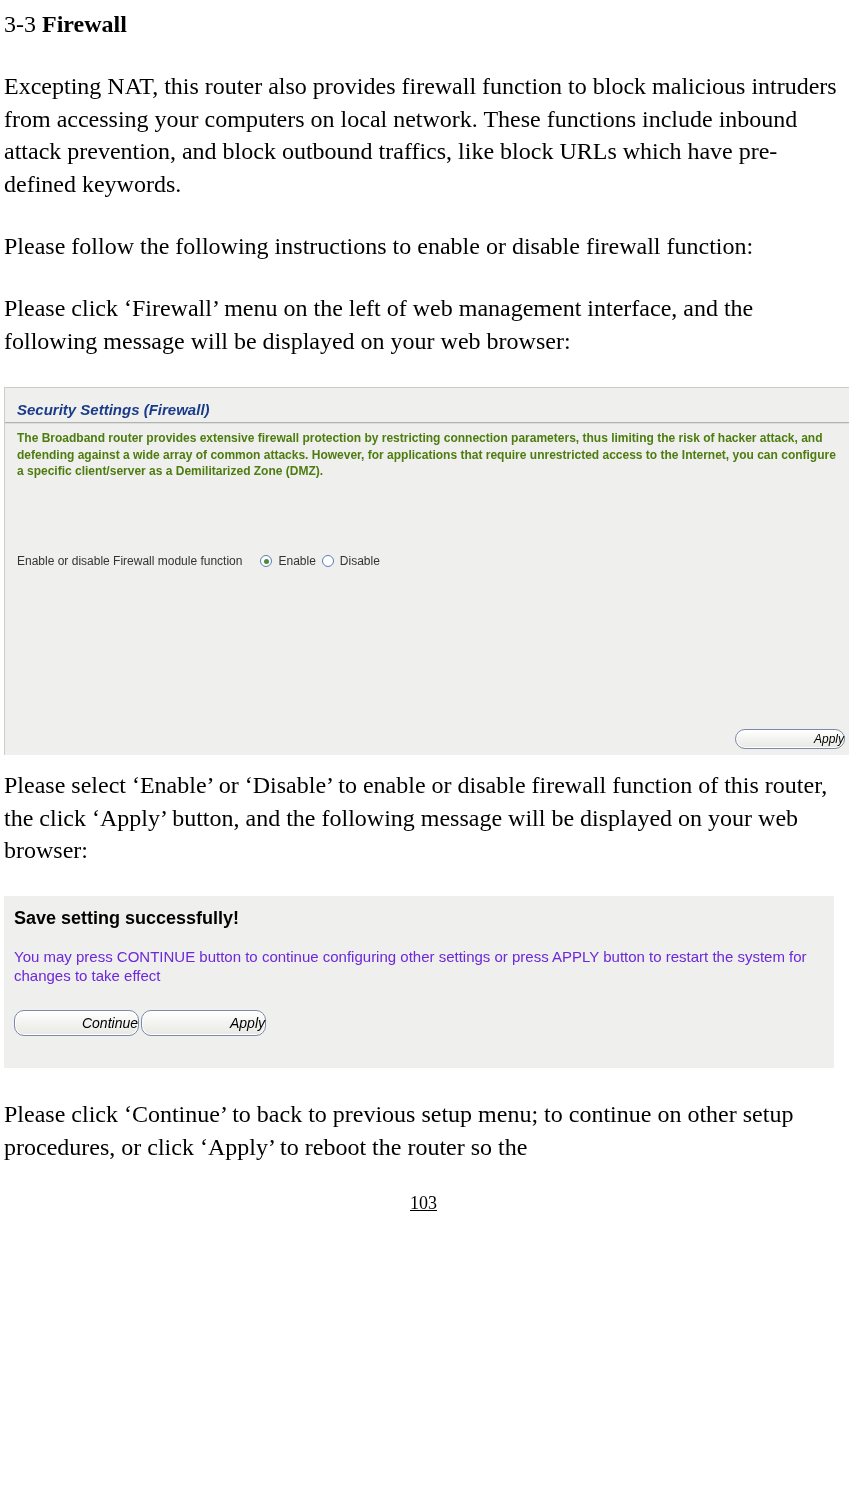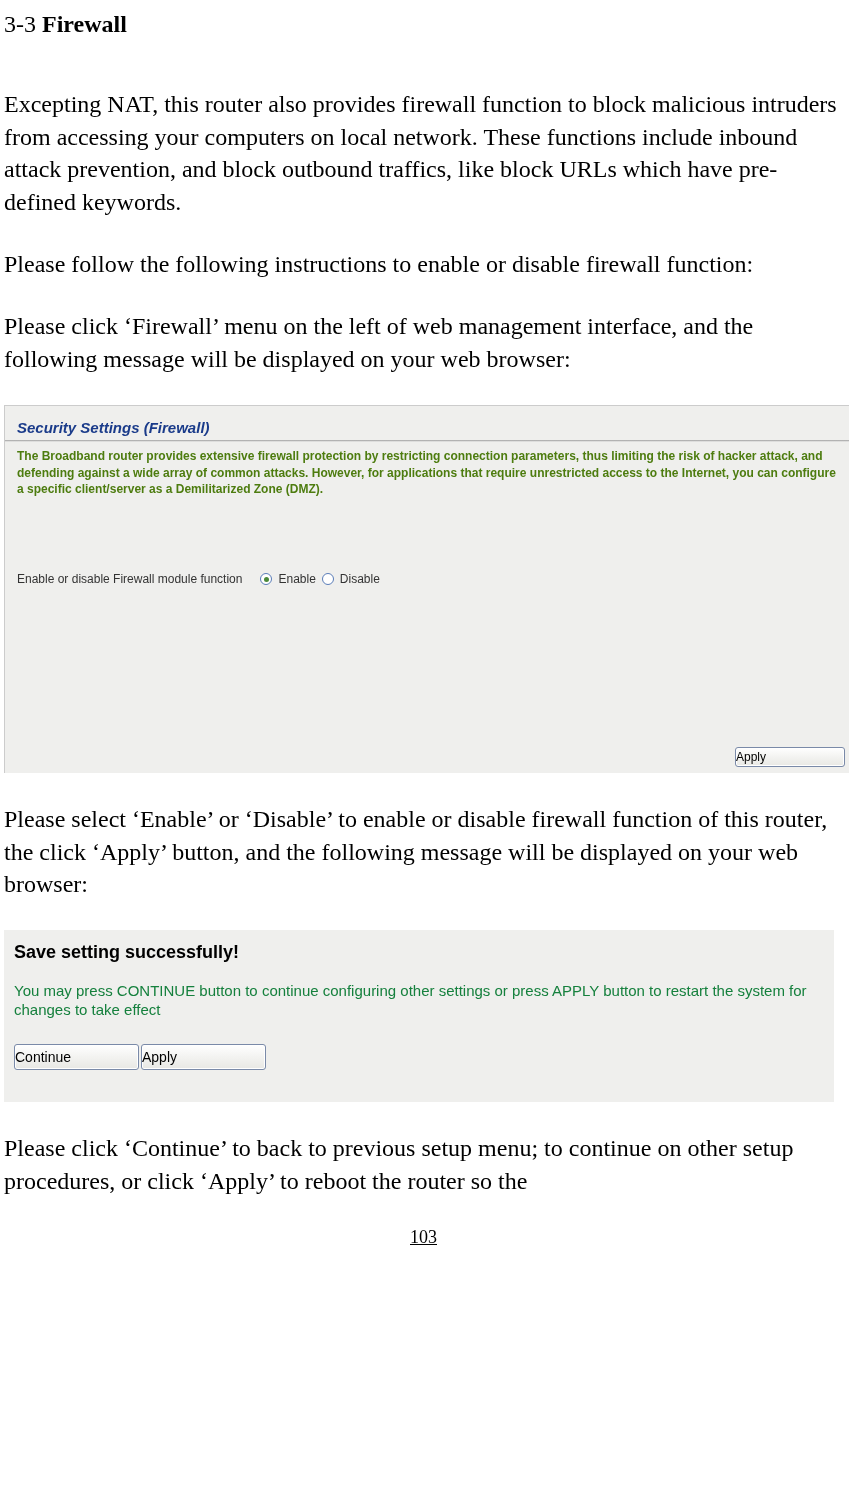--- a/index.html
+++ b/index.html
@@ -10,37 +10,37 @@
     body {
       font-family: "Times New Roman", Times, serif;
       font-size: 24px;
       background: #fff;
       color: #000;
       width: 855px;
       padding: 8px 12px 20px 4px;
       line-height: 1.35;
     }
     .section-heading {
-      margin-bottom: 48px;
+      margin-bottom: 30px;
     }
     .section-heading .num {
       font-weight: normal;
     }
     .section-heading .title {
       font-weight: bold;
     }
     .body-para {
       margin-bottom: 30px;
     }
     .screenshot1 {
       background: #efefed;
       border-left: 1px solid #ccc;
       border-top: 1px solid #ccc;
       width: 845px;
-      margin: 10px 0 30px 0;
+      margin: 10px 0 14px 0;
       font-family: Arial, Helvetica, sans-serif;
       position: relative;
       height: 368px;
     }
     .ss1-title {
       color: #1a3b8a;
       font-weight: bold;
       font-size: 15px;
       padding: 12px 0 2px 12px;
       font-style: italic;
@@ -89,47 +89,48 @@
     .ss1-apply {
       position: absolute;
       bottom: 4px;
       right: 4px;
     }
     .win-btn {
       font-family: Arial, Helvetica, sans-serif;
       font-size: 12px;
       background: linear-gradient(to bottom, #fff 0%, #f4f4f2 45%, #e8e8e4 100%);
       border: 1px solid #7a8aa8;
-      border-radius: 3px;
+      border-radius: 10px;
       padding: 1px 0;
       color: #000;
-      text-align: left;
+      text-align: right;
       display: inline-block;
       box-shadow: inset 0 0 0 1px #fff;
       cursor: pointer;
+      font-style: italic;
     }
     .ss1-apply .win-btn {
       width: 110px;
     }
     .screenshot2 {
       background: #efefed;
       width: 830px;
       margin: 10px 0 30px 0;
       font-family: Arial, Helvetica, sans-serif;
       padding: 10px 12px 32px 10px;
     }
     .ss2-title {
       font-weight: bold;
       font-size: 18px;
       margin-bottom: 16px;
       color: #000;
     }
     .ss2-desc {
       font-size: 15px;
-      color: #15803d;
+      color: #6d28d9;
       line-height: 1.3;
       margin-bottom: 24px;
     }
     .ss2-btns {
       display: flex;
       gap: 2px;
     }
     .ss2-btns .win-btn {
       width: 125px;
       padding: 3px 0;

